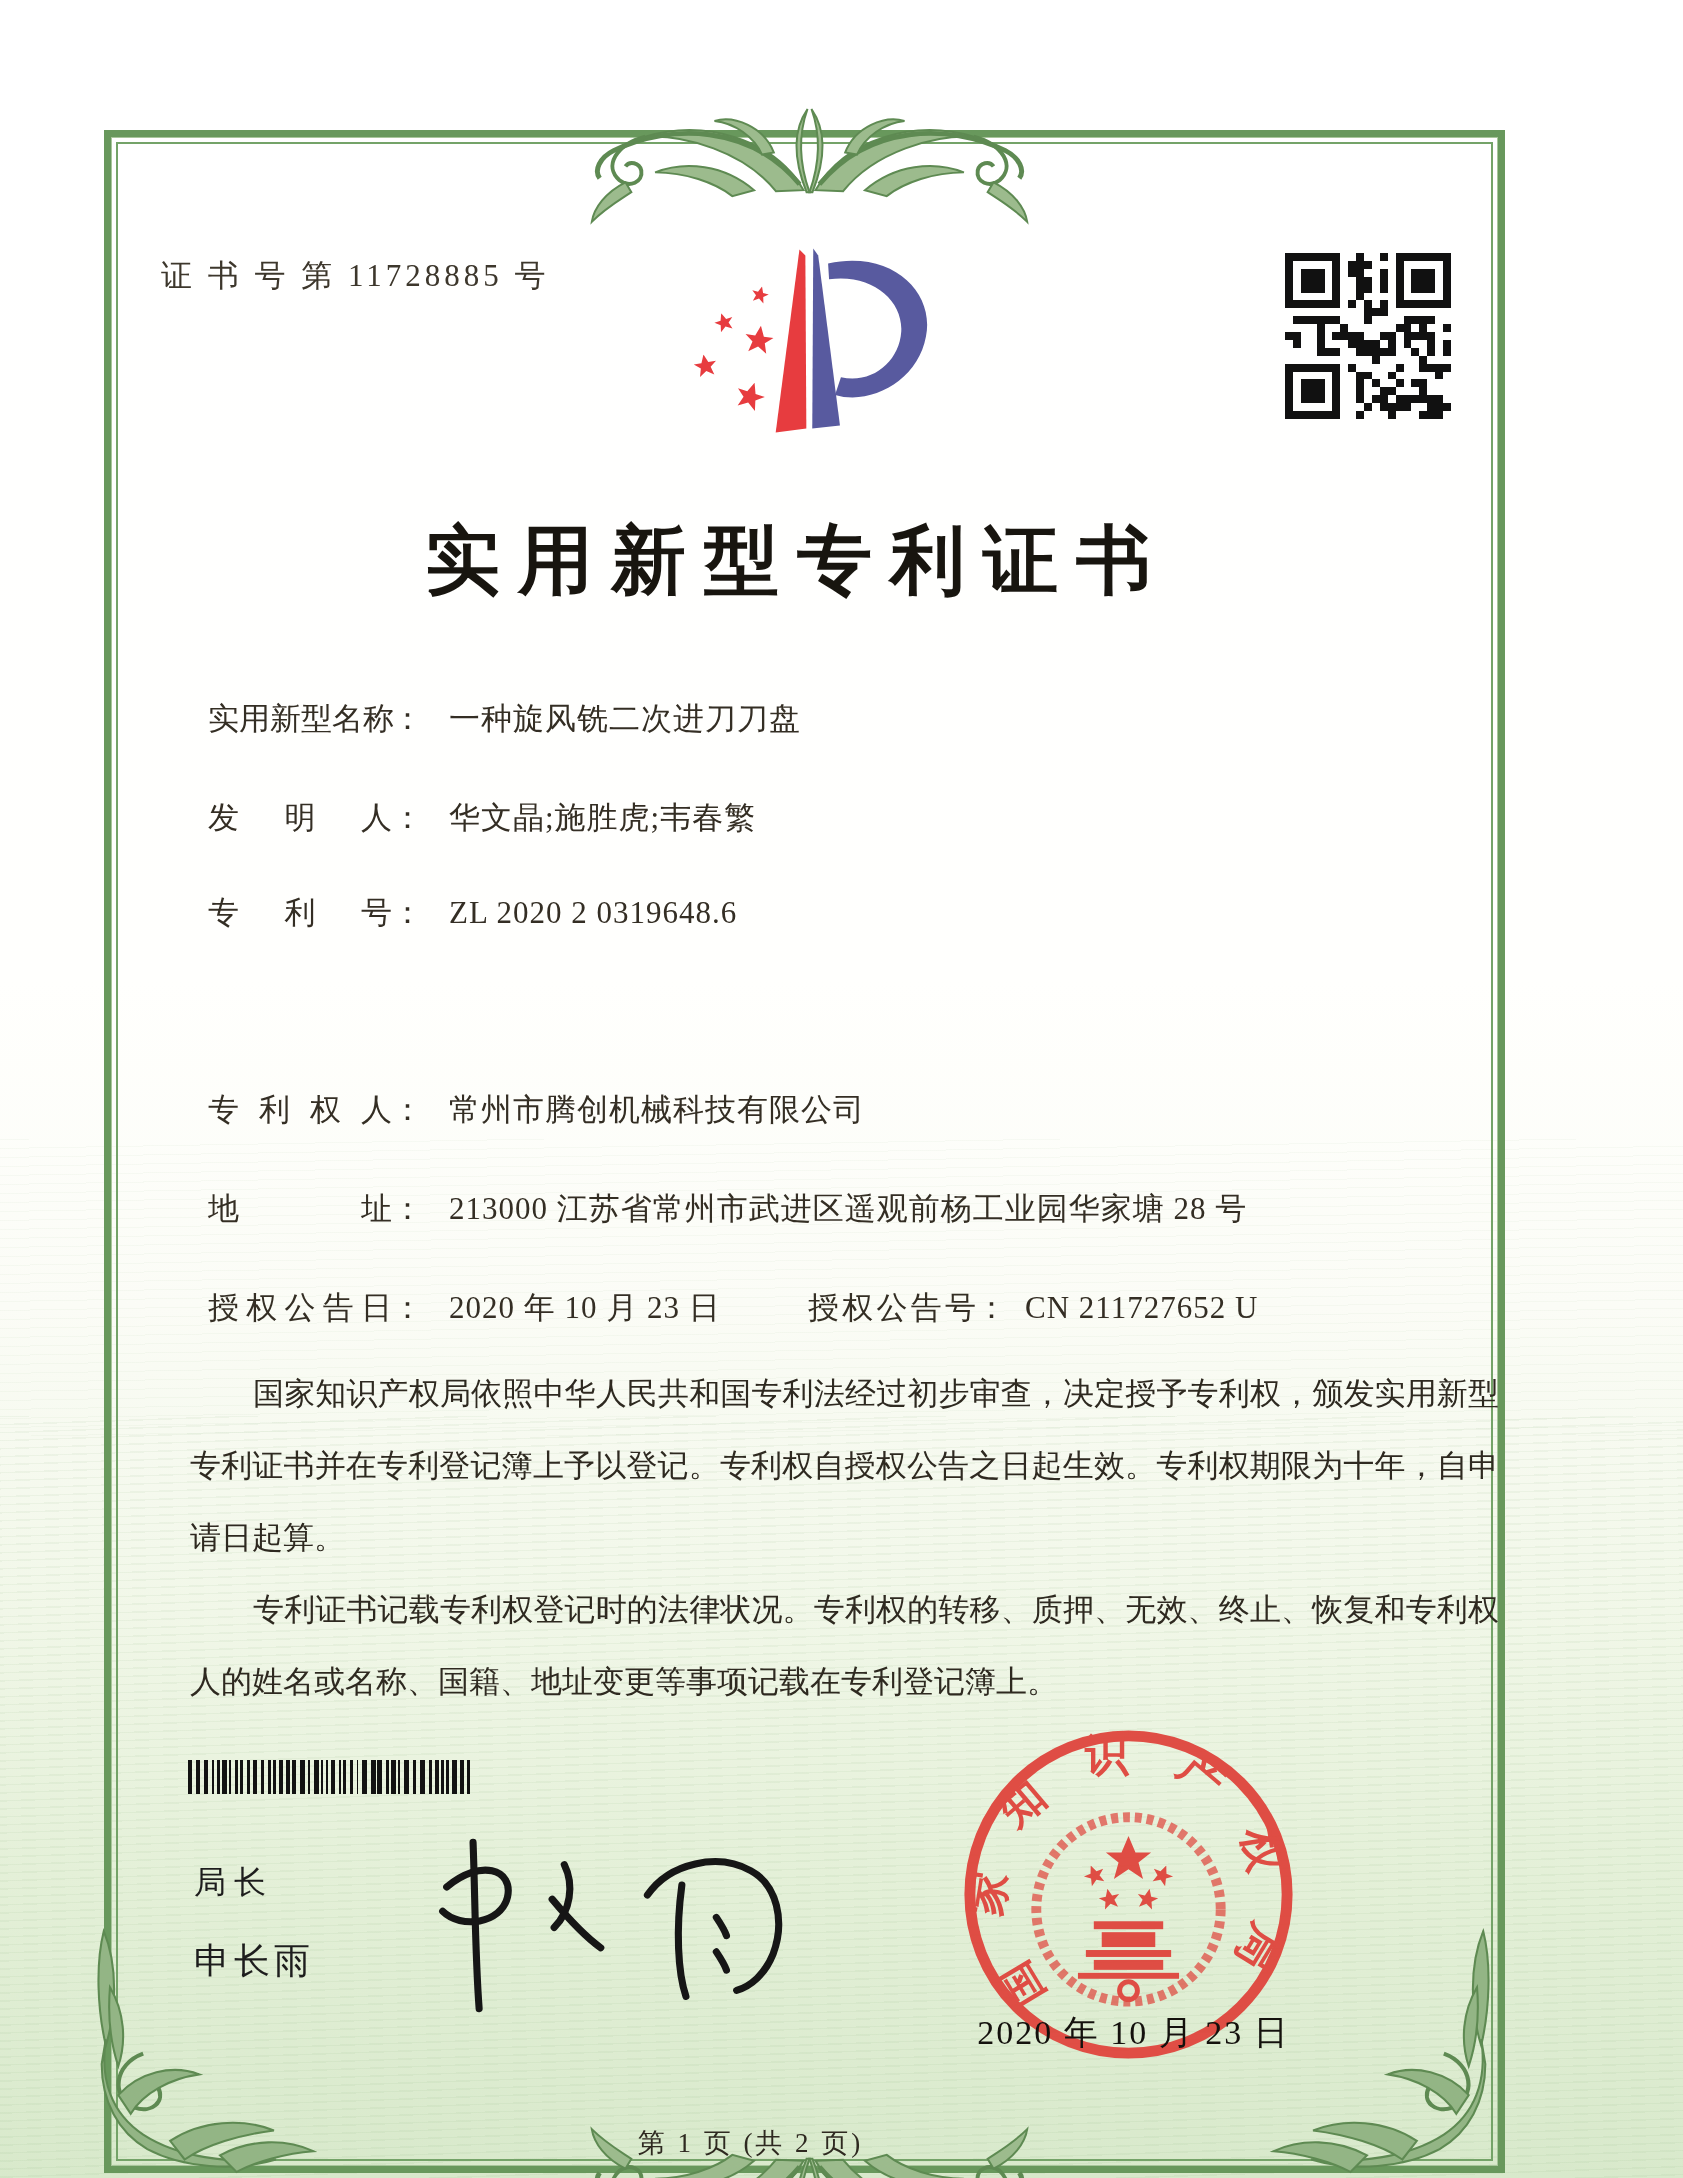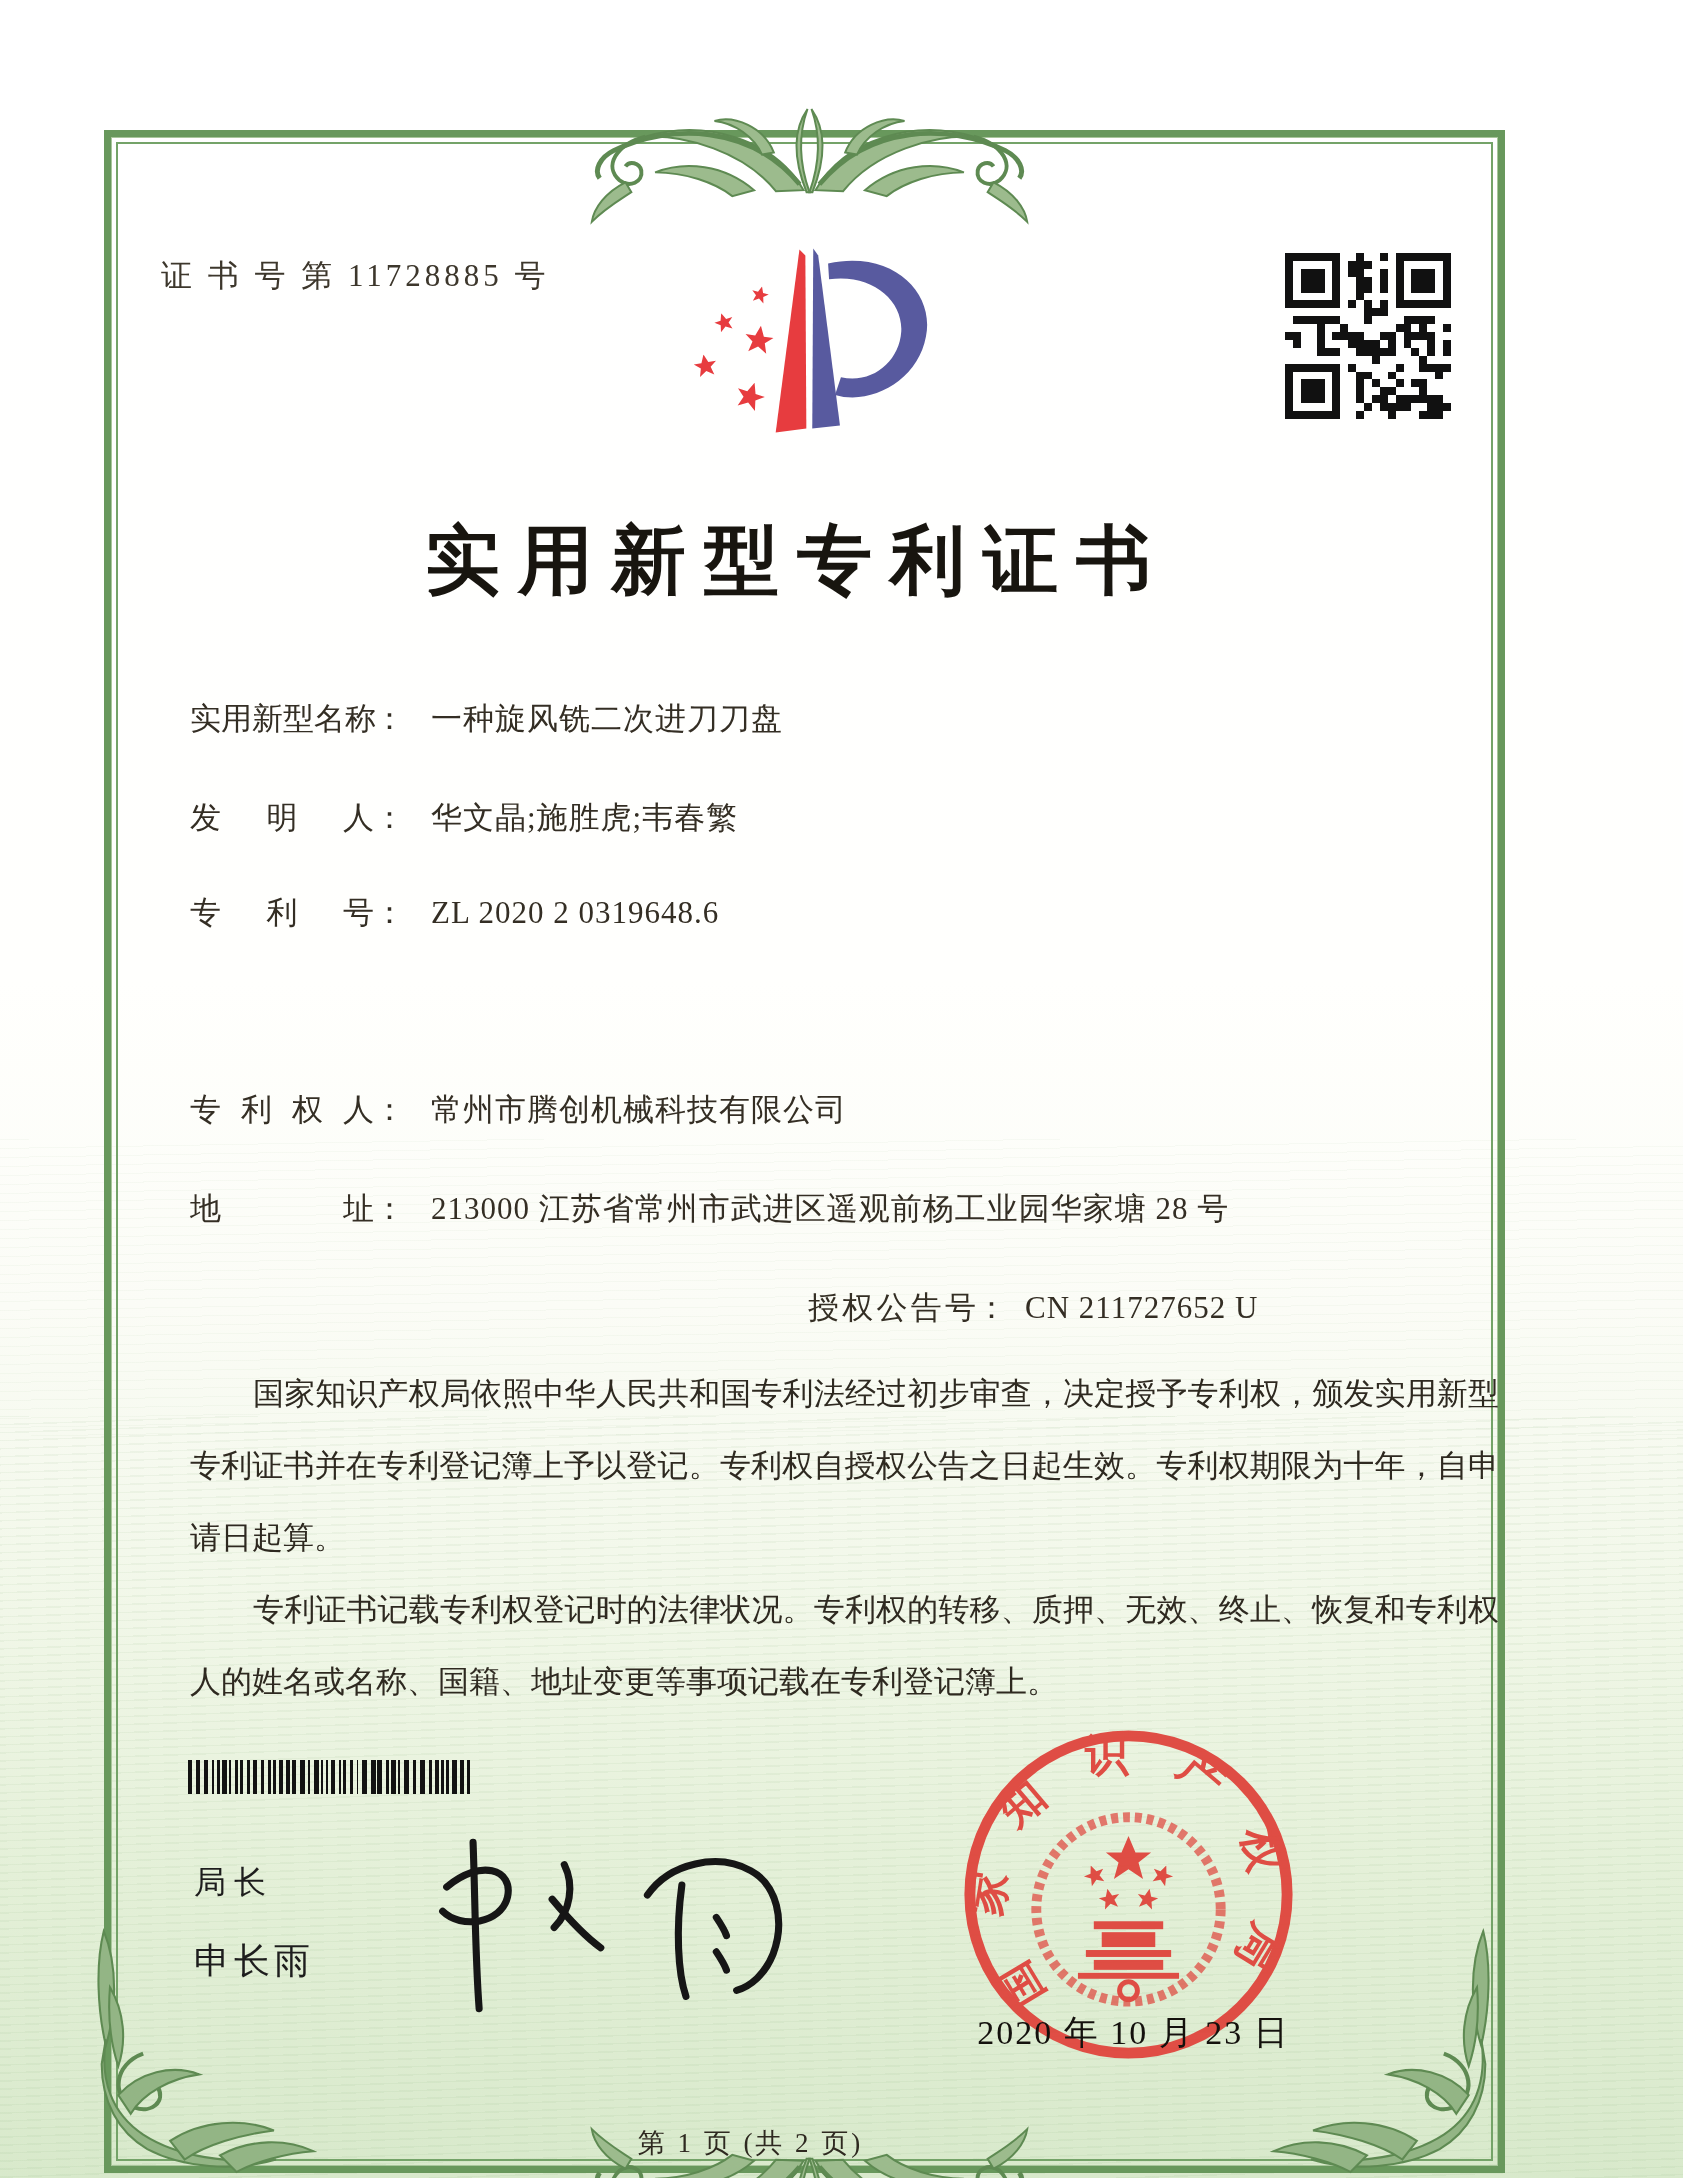--- a/index.html
+++ b/index.html
@@ -38,20 +38,21 @@
   .qr{position:absolute;left:1285px;top:253px;width:166px;height:166px;}
   .title{
     position:absolute;left:0;top:511px;width:1576px;text-align:center;
     font-size:75px;font-weight:700;color:#18150f;letter-spacing:18px;
     text-indent:18px;white-space:nowrap;
   }
   .frow{position:absolute;left:190px;font-size:31px;color:#342e24;white-space:nowrap;}
   .flabel{
     display:inline-block;width:184px;text-align:justify;text-align-last:justify;
     vertical-align:bottom;
+    margin-left:18px;
   }
   .fcolon{display:inline-block;}
   .fvalue{margin-left:26px;letter-spacing:1px;}
   .frow2{position:absolute;left:808px;top:1287px;font-size:31px;color:#342e24;white-space:nowrap;}
   .flabel2{display:inline-block;width:168px;text-align:justify;text-align-last:justify;vertical-align:bottom;}
   .fvalue2{margin-left:18px;letter-spacing:1px;}
   .body-text{
     position:absolute;left:190px;top:1358px;width:1309px;
     font-size:31px;line-height:72px;color:#2e2920;text-align:justify;
   }
@@ -388,20 +389,23 @@
     </div>
     <div class="frow" style="top:892px">
       <span class="flabel">专利号</span><span class="fcolon">：</span><span class="fvalue">ZL 2020 2 0319648.6</span>
     </div>
     <div class="frow" style="top:1089px">
       <span class="flabel">专利权人</span><span class="fcolon">：</span><span class="fvalue">常州市腾创机械科技有限公司</span>
     </div>
     <div class="frow" style="top:1188px">
       <span class="flabel">地址</span><span class="fcolon">：</span><span class="fvalue">213000 江苏省常州市武进区遥观前杨工业园华家塘 28 号</span>
     </div>
+    <div class="frow" style="top:1287px">
+      <span class="flabel">授权公告日</span><span class="fcolon">：</span><span class="fvalue">2020 年 10 月 23 日</span>
+    </div>
     <div class="frow2">
       <span class="flabel2">授权公告号</span><span class="fcolon">：</span><span class="fvalue2">CN 211727652 U</span>
     </div>
 
     <div class="body-text">
       <p>国家知识产权局依照中华人民共和国专利法经过初步审查，决定授予专利权，颁发实用新型专利证书并在专利登记簿上予以登记。专利权自授权公告之日起生效。专利权期限为十年，自申请日起算。</p>
       <p>专利证书记载专利权登记时的法律状况。专利权的转移、质押、无效、终止、恢复和专利权人的姓名或名称、国籍、地址变更等事项记载在专利登记簿上。</p>
     </div>
 
     <div class="barcode">

